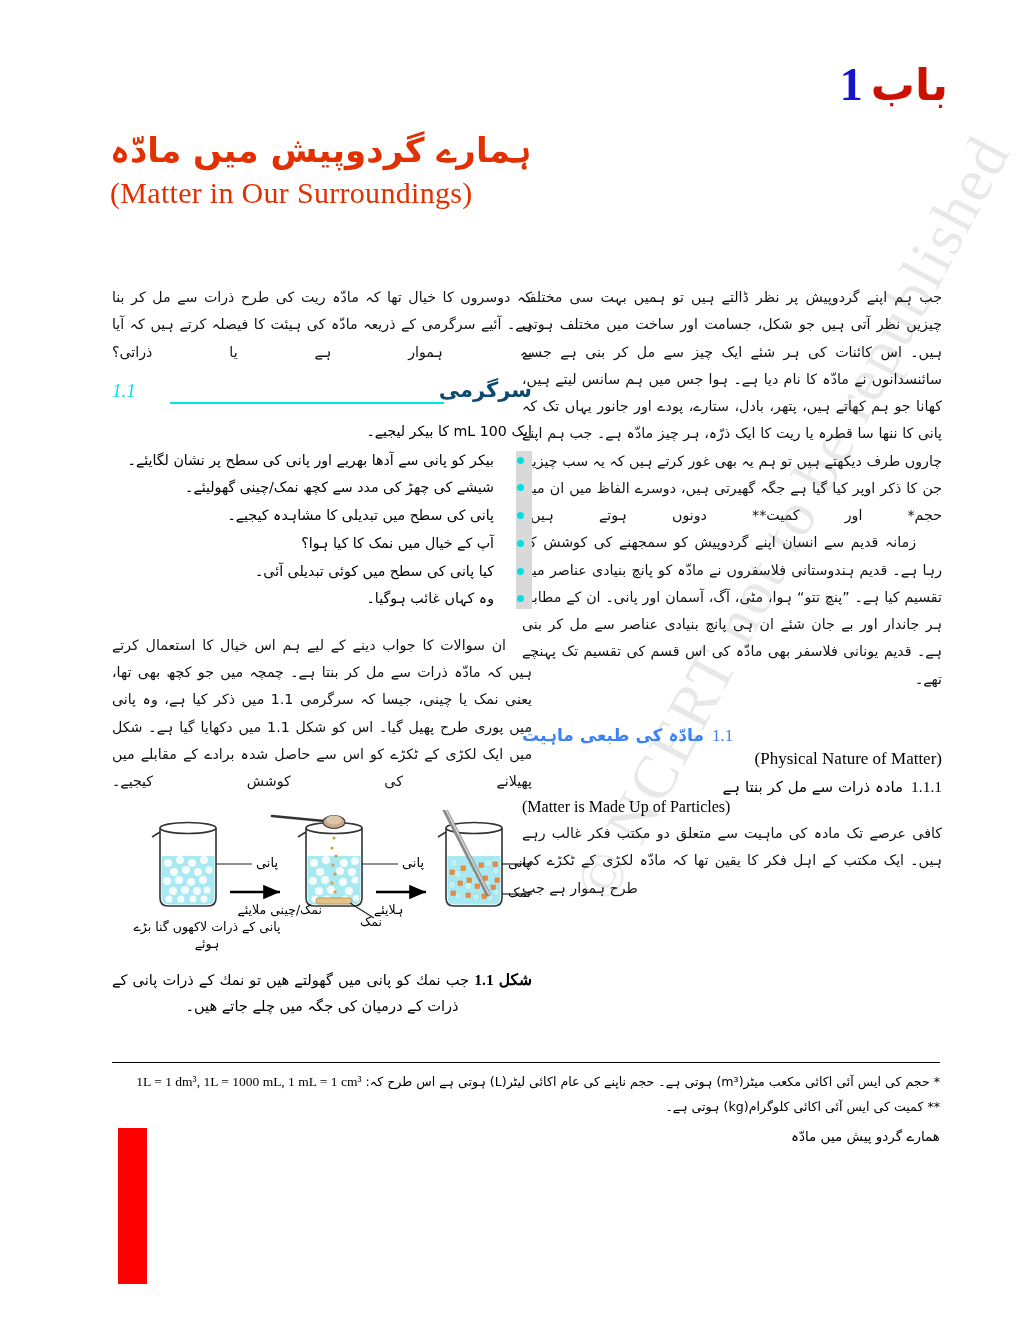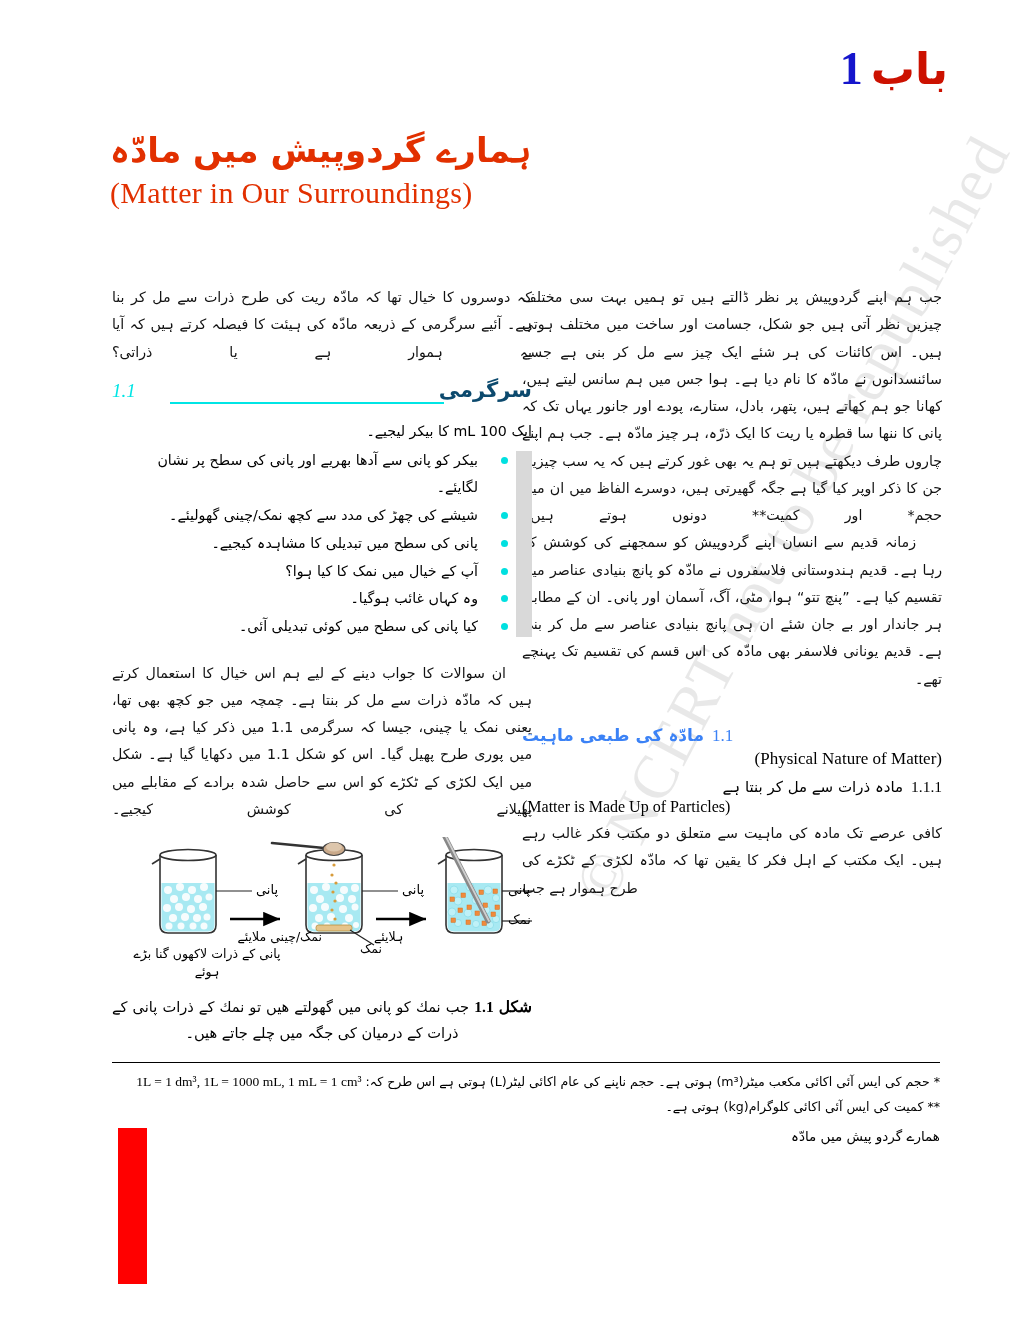--- a/index.html
+++ b/index.html
@@ -43,21 +43,21 @@
     white-space: nowrap;
     transform-origin: left top;
     transform: rotate(-62deg);
   }
   .wm1 { left: 560px; top: 880px; }
 
   
   .chapter-head {
     position: absolute;
     right: 72px;
-    top: 42px;
+    top: 58px;
     text-align: right;
     direction: rtl;
     z-index: 10;
   }
   .chapter-head .bab {
     font-family: "DejaVu Sans", sans-serif;
     font-size: 44px;
     font-weight: bold;
     color: #cc1100;
     letter-spacing: 1px;
@@ -201,21 +201,21 @@
     text-align: right;
     font-family: "DejaVu Sans", sans-serif;
     font-size: 14.2px;
     line-height: 1.9;
     margin-bottom: 2px;
   }
 
   .bullet-wrap {
     position: relative;
     direction: rtl;
-    padding-right: 50px;
+    padding-right: 34px;
   }
   .bullet-strip {
     position: absolute;
     right: 0;
     top: 4px;
     bottom: 4px;
     width: 16px;
     background: #d9d9d9;
   }
   .bullet-item {
@@ -368,25 +368,25 @@
       <div class="bullet-item">
         <span class="bullet-dot"></span>
         <span>پانی کی سطح میں تبدیلی کا مشاہدہ کیجیے۔</span>
       </div>
       <div class="bullet-item">
         <span class="bullet-dot"></span>
         <span>آپ کے خیال میں نمک کا کیا ہوا؟</span>
       </div>
       <div class="bullet-item">
         <span class="bullet-dot"></span>
-        <span>وہ کہاں غائب ہوگیا۔</span>
+        <span>کیا پانی کی سطح میں کوئی تبدیلی آئی۔</span>
       </div>
       <div class="bullet-item">
         <span class="bullet-dot"></span>
-        <span>کیا پانی کی سطح میں کوئی تبدیلی آئی۔</span>
+        <span>وہ کہاں غائب ہوگیا۔</span>
       </div>
     </div>
 
     <div class="ur p-indent" style="margin-top:19px">ان سوالات کا جواب دینے کے لیے ہم اس خیال کا استعمال کرتے ہیں کہ مادّہ ذرات سے مل کر بنتا ہے۔ چمچہ میں جو کچھ بھی تھا، یعنی نمک یا چینی، جیسا کہ سرگرمی 1.1 میں ذکر کیا ہے، وہ پانی میں پوری طرح پھیل گیا۔ اس کو شکل 1.1 میں دکھایا گیا ہے۔ شکل میں ایک لکڑی کے ٹکڑے کو اس سے حاصل شدہ برادے کے مقابلے میں پھیلانے کی کوشش کیجیے۔</div>
 
     <div class="figure">
       <svg width="420" height="150" viewBox="0 0 420 150">
         <defs>
           <marker id="ah" markerWidth="8" markerHeight="8" refX="7" refY="3" orient="auto">
             <path d="M0,0 L7,3 L0,6 z" fill="#000"></path>

